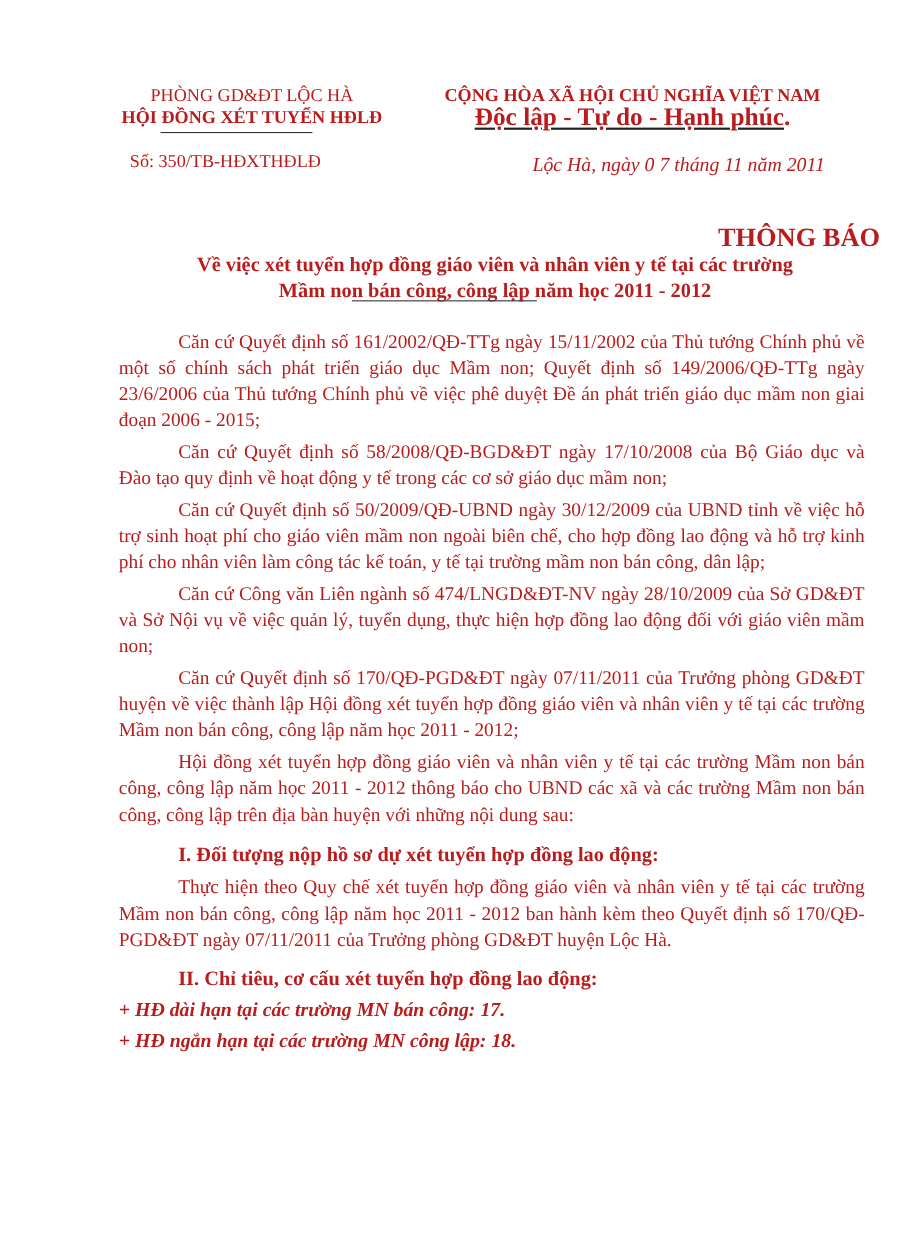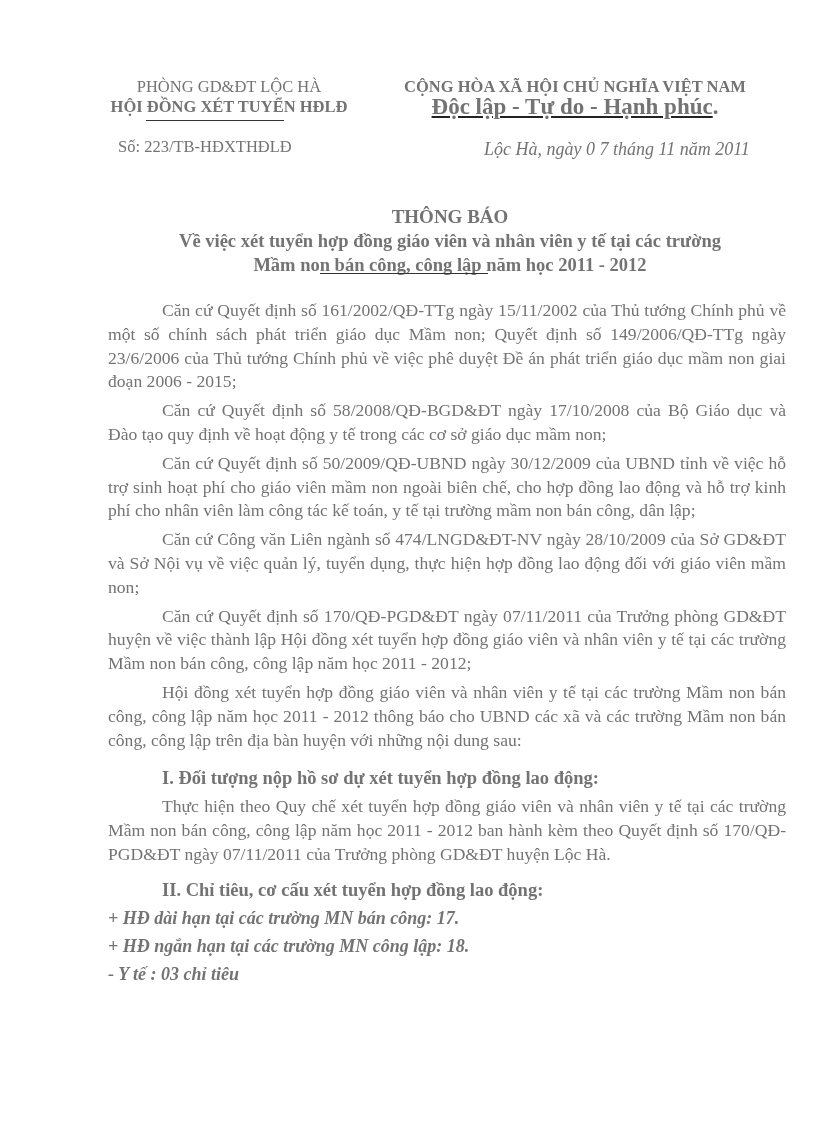--- a/index.html
+++ b/index.html
@@ -1,55 +1,55 @@
 <!DOCTYPE html>
 <html><head>
   <meta charset="utf-8">
   <style>
     html, body { margin: 0; padding: 0; background: #ffffff; }
     body { width: 816px; height: 1123px; position: relative; overflow: hidden; }
     .page {
       position: absolute; left: 0; top: 0; width: 816px; height: 1123px;
-      color: #737373;
+      color: #b91c1c;
       font-family: "Liberation Serif", "DejaVu Serif", serif;
       font-size: 17.6px;
     }
     .abs { position: absolute; white-space: nowrap; }
     .hdr-left { left: 84px; top: 77px; width: 290px; text-align: center; line-height: 20px; }
     .hdr-right { left: 352px; top: 77px; width: 446px; text-align: center; line-height: 20px; }
     .hdr-left .l1 { font-size: 16.5px; }
     .hdr-left .l2 { font-size: 16.5px; font-weight: bold; }
     .hdr-right .r1 { font-size: 16.5px; font-weight: bold; }
     .hdr-right .r2 { font-size: 23px; font-weight: bold; }
     .ul-dark { text-decoration: underline; text-decoration-color: #222; }
     .rule { position: absolute; height: 1px; background: #333; }
     .docno { left: 118px; top: 137px; font-size: 16.5px; }
     .date { left: 484px; top: 139px; font-size: 18px; font-style: italic; }
     .title-block { position: absolute; left: 100px; width: 700px; top: 205px; text-align: center; font-weight: bold; line-height: 24px; font-size: 18.5px; }
-    .title-block .t1 { font-size: 19px; }
+    .title-block .t1 { font-size: 24px; text-align: right; }
     .body {
       position: absolute; left: 108px; width: 678px; top: 299px;
       font-size: 17.6px; line-height: 23.8px; text-align: justify;
     }
     .body p { margin: 0 0 5px 0; text-indent: 54px; }
     .body p.tight { margin-bottom: 15px; }
     .heading { font-weight: bold; font-size: 18.5px; margin: 5px 0 4px 54px !important; text-indent: 0 !important; }
     .list { font-weight: bold; font-style: italic; margin-left: 54px; text-indent: 0 !important; font-size: 18px; line-height: 28px; margin-bottom: 0 !important; }
   </style>
 </head>
 <body>
 
 <div class="page">
 
   <div class="abs hdr-left">
     <div class="l1">PHÒNG GD&amp;ĐT LỘC HÀ</div>
     <div class="l2">HỘI ĐỒNG XÉT TUYỂN HĐLĐ</div>
   </div>
   <div class="rule" style="left:146px; top:120px; width:138px;"></div>
-  <div class="abs docno">Số:  223/TB-HĐXTHĐLĐ</div>
+  <div class="abs docno">Số:  350/TB-HĐXTHĐLĐ</div>
 
   <div class="abs hdr-right">
     <div class="r1">CỘNG HÒA XÃ HỘI CHỦ NGHĨA VIỆT NAM</div>
     <div class="r2"><span class="ul-dark">Độc lập - Tự do - Hạnh phúc</span><span>.</span></div>
   </div>
   <div class="abs date">Lộc Hà, ngày 0 7  tháng 11  năm 2011</div>
 
   <div class="title-block">
     <div class="t1">THÔNG BÁO</div>
     <div>Về việc xét tuyển hợp đồng giáo viên và nhân viên y tế tại các trường</div>
@@ -64,16 +64,15 @@
     <p>Căn cứ Công văn Liên ngành số 474/LNGD&amp;ĐT-NV ngày 28/10/2009 của Sở GD&amp;ĐT và Sở Nội vụ về việc quản lý, tuyển dụng, thực hiện hợp đồng lao động đối với giáo viên mầm non;</p>
     <p>Căn cứ Quyết định số 170/QĐ-PGD&amp;ĐT ngày 07/11/2011 của Trưởng phòng GD&amp;ĐT huyện về việc thành lập Hội đồng xét tuyển hợp đồng giáo viên và nhân viên y tế tại các trường Mầm non bán công, công lập năm học 2011 - 2012;</p>
     <p class="tight">Hội đồng xét tuyển hợp đồng giáo viên và nhân viên y tế tại các trường Mầm non bán công, công lập năm học 2011 - 2012 thông báo cho UBND các xã và các trường Mầm non bán công, công lập trên địa bàn huyện với những nội dung sau:</p>
 
     <p class="heading">I. Đối tượng nộp hồ sơ dự xét tuyển hợp đồng lao động:</p>
     <p style="margin-bottom:12px;">Thực hiện theo Quy chế xét tuyển hợp đồng giáo viên và nhân viên y tế tại các trường Mầm non bán công, công lập năm học 2011 - 2012 ban hành kèm theo Quyết định số  170/QĐ-PGD&amp;ĐT ngày 07/11/2011 của Trưởng phòng GD&amp;ĐT huyện Lộc Hà.</p>
 
     <p class="heading" style="margin-bottom:2px !important;">II. Chỉ tiêu, cơ cấu xét tuyển hợp đồng lao động:</p>
     <p class="list">+ HĐ dài hạn tại các trường MN bán công: 17.</p>
     <p class="list">+ HĐ ngắn hạn tại các trường MN công lập: 18.</p>
-    <p class="list">- Y tế : 03 chỉ tiêu</p>
   </div>
 
 </div>
 
 </body></html>

